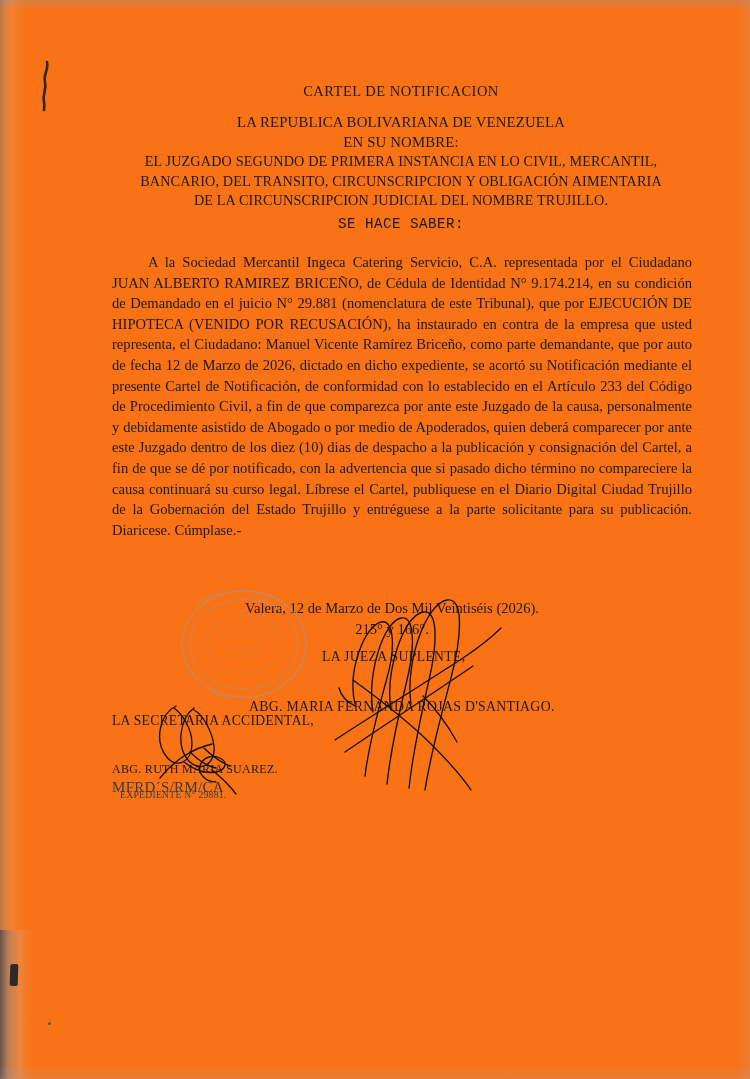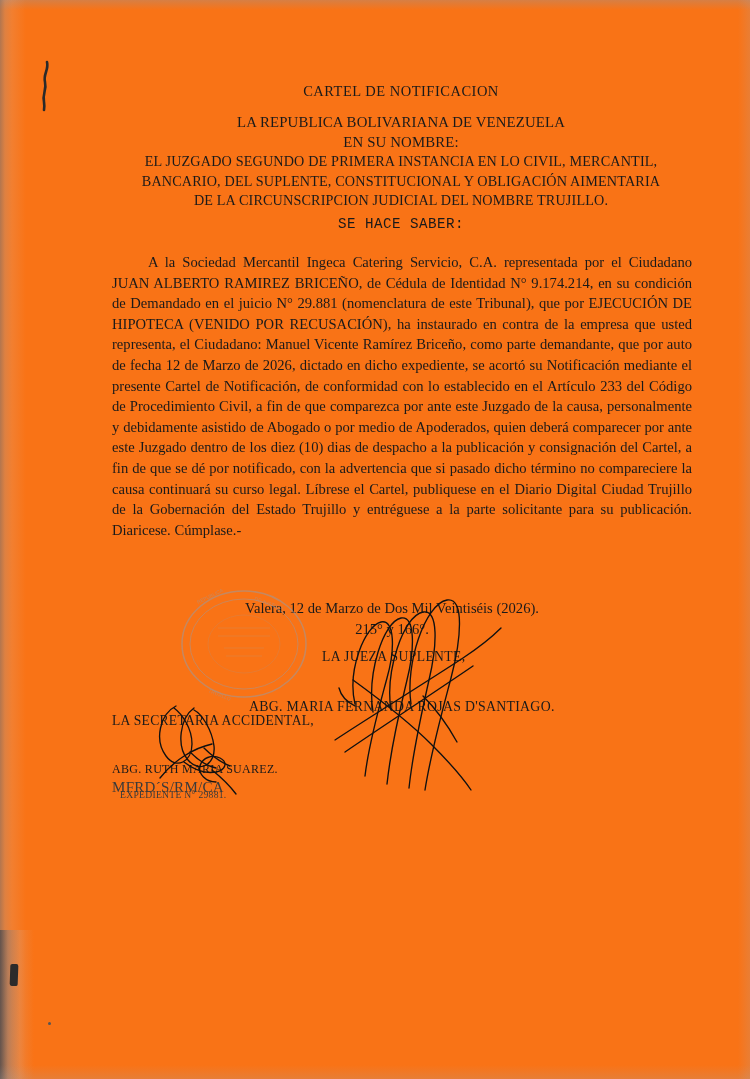--- a/index.html
+++ b/index.html
@@ -210,21 +210,21 @@
   </div>
   <div class="pen-mark-bottom"></div>
   <div class="speck" style="left:48px;top:1022px;"></div>
 
   <div class="doc-title">CARTEL DE NOTIFICACION</div>
 
   <div class="header-block">
     <span class="hl">LA REPUBLICA BOLIVARIANA DE VENEZUELA</span>
     <span class="hl">EN SU NOMBRE:</span>
     <span class="hl hl-wide">EL JUZGADO SEGUNDO DE PRIMERA INSTANCIA EN LO CIVIL, MERCANTIL,</span>
-    <span class="hl hl-wide">BANCARIO, DEL SUPLENTE, CONSTITUCIONAL Y OBLIGACIÓN AIMENTARIA</span>
+    <span class="hl hl-wide">BANCARIO, DEL TRANSITO, CIRCUNSCRIPCION Y OBLIGACIÓN AIMENTARIA</span>
     <span class="hl hl-wide">DE LA CIRCUNSCRIPCION JUDICIAL DEL NOMBRE TRUJILLO.</span>
   </div>
 
   <div class="sehace">SE HACE SABER:</div>
 
   <div class="body-text">A la Sociedad Mercantil Ingeca Catering Servicio, C.A. representada por el Ciudadano JUAN ALBERTO RAMIREZ BRICEÑO, de Cédula de Identidad N° 9.174.214, en su condición de Demandado en el juicio N° 29.881 (nomenclatura de este Tribunal), que por EJECUCIÓN DE HIPOTECA (VENIDO POR RECUSACIÓN), ha instaurado en contra de la empresa que usted representa, el Ciudadano: Manuel Vicente Ramírez Briceño, como parte demandante, que por auto de fecha 12 de Marzo de 2026, dictado en dicho expediente, se acortó su Notificación mediante el presente Cartel de Notificación, de conformidad con lo establecido en el Artículo 233 del Código de Procedimiento Civil, a fin de que comparezca por ante este Juzgado de la causa, personalmente y debidamente asistido de Abogado o por medio de Apoderados, quien deberá comparecer por ante este Juzgado dentro de los diez (10) dias de despacho a la publicación y consignación del Cartel, a fin de que se dé por notificado, con la advertencia que si pasado dicho término no compareciere la causa continuará su curso legal. Líbrese el Cartel, publiquese en el Diario Digital Ciudad Trujillo de la Gobernación del Estado Trujillo y entréguese a la parte solicitante para su publicación. Diaricese. Cúmplase.-</div>
 
   <div class="place-date">
     <span>Valera, 12 de Marzo de Dos Mil Veintiséis (2026).</span>
     <span class="pd2">215° y 166°.</span>

